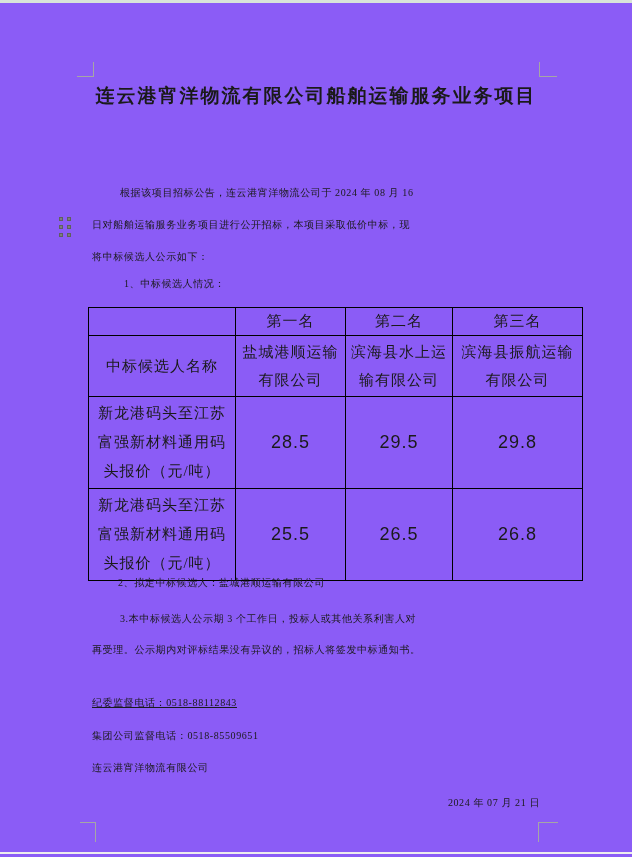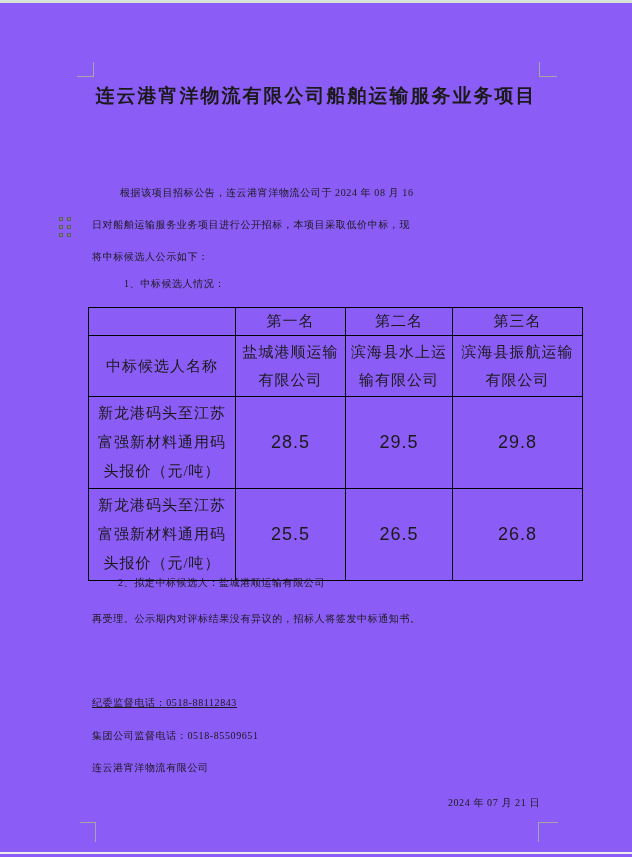--- a/index.html
+++ b/index.html
@@ -141,20 +141,21 @@
       <td class="price">25.5</td>
       <td class="price">26.5</td>
       <td class="price">26.8</td>
     </tr>
   </tbody>
     </table>
 
   <div class="sec2 body-text">2、拟定中标候选人：盐城港顺运输有限公司</div>
 
   <div class="sec3 body-text">
+    <div class="line indent">3.本中标候选人公示期 3 个工作日，投标人或其他关系利害人对</div>
     <div class="line">再受理。公示期内对评标结果没有异议的，招标人将签发中标通知书。</div>
   </div>
 
   <div class="phone1 body-text">纪委监督电话：0518-88112843</div>
   <div class="phone2 body-text">集团公司监督电话：0518-85509651</div>
 
   <div class="sign-company body-text">连云港宵洋物流有限公司</div>
   <div class="sign-date body-text">2024 年 07 月 21 日</div>
 
 </div>

